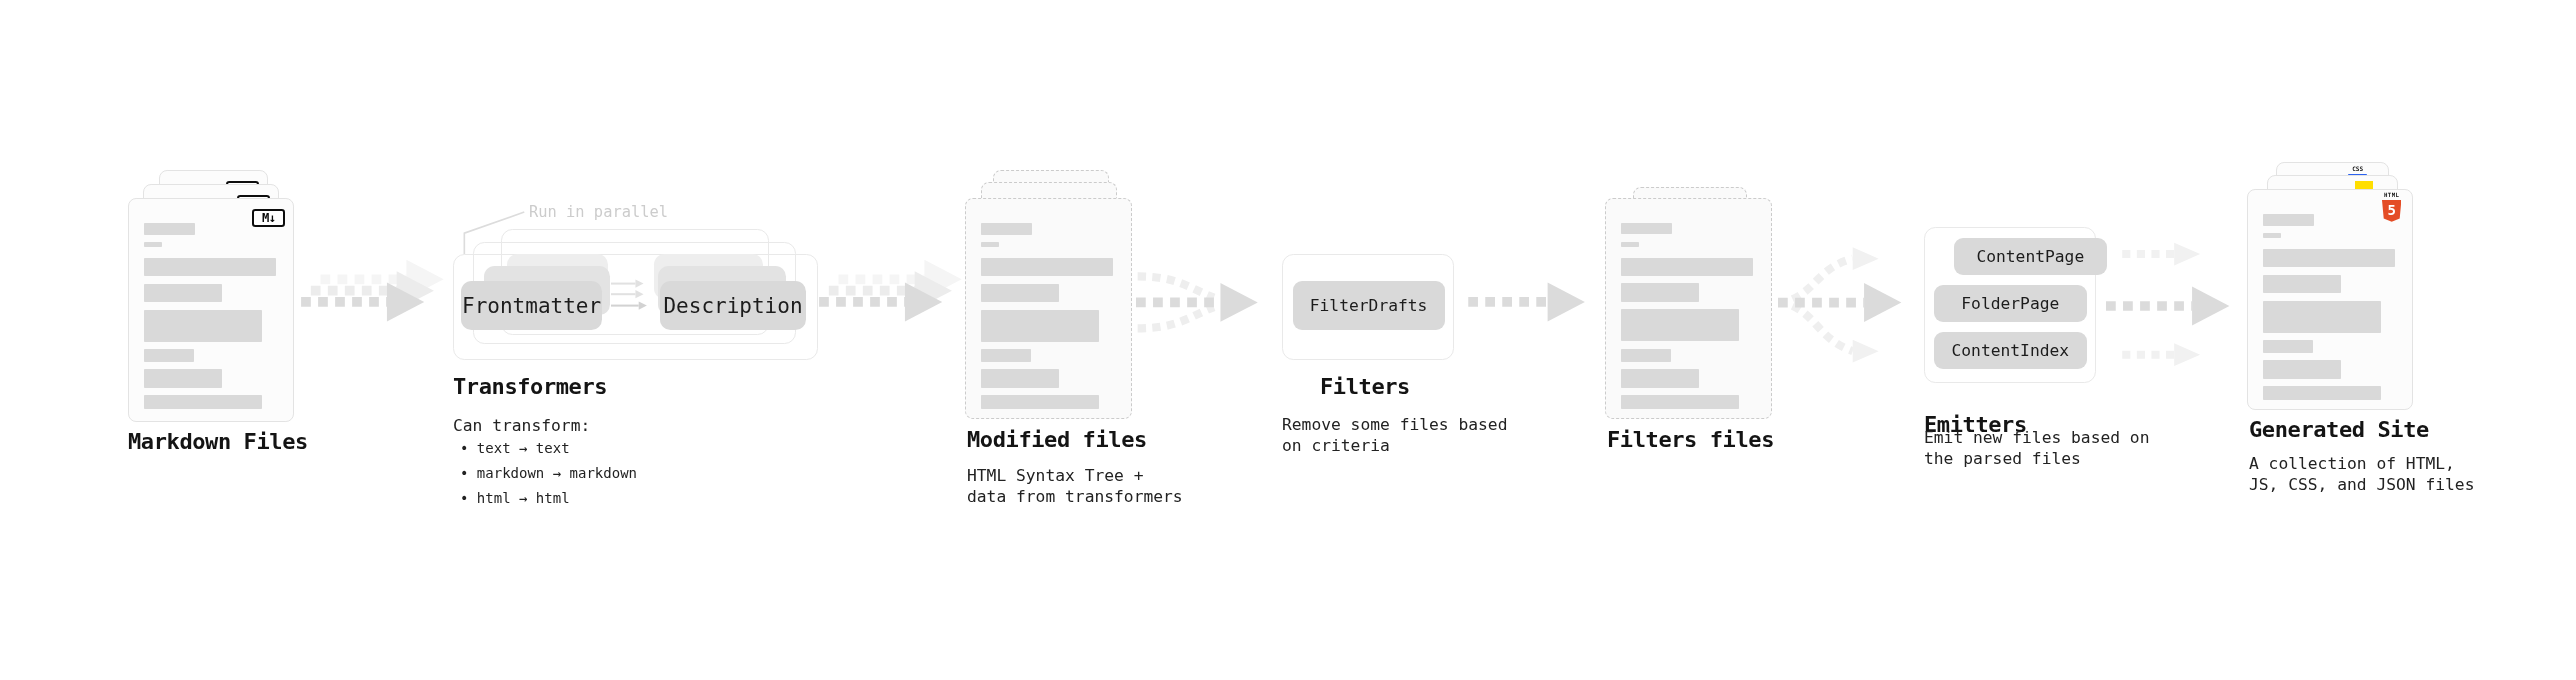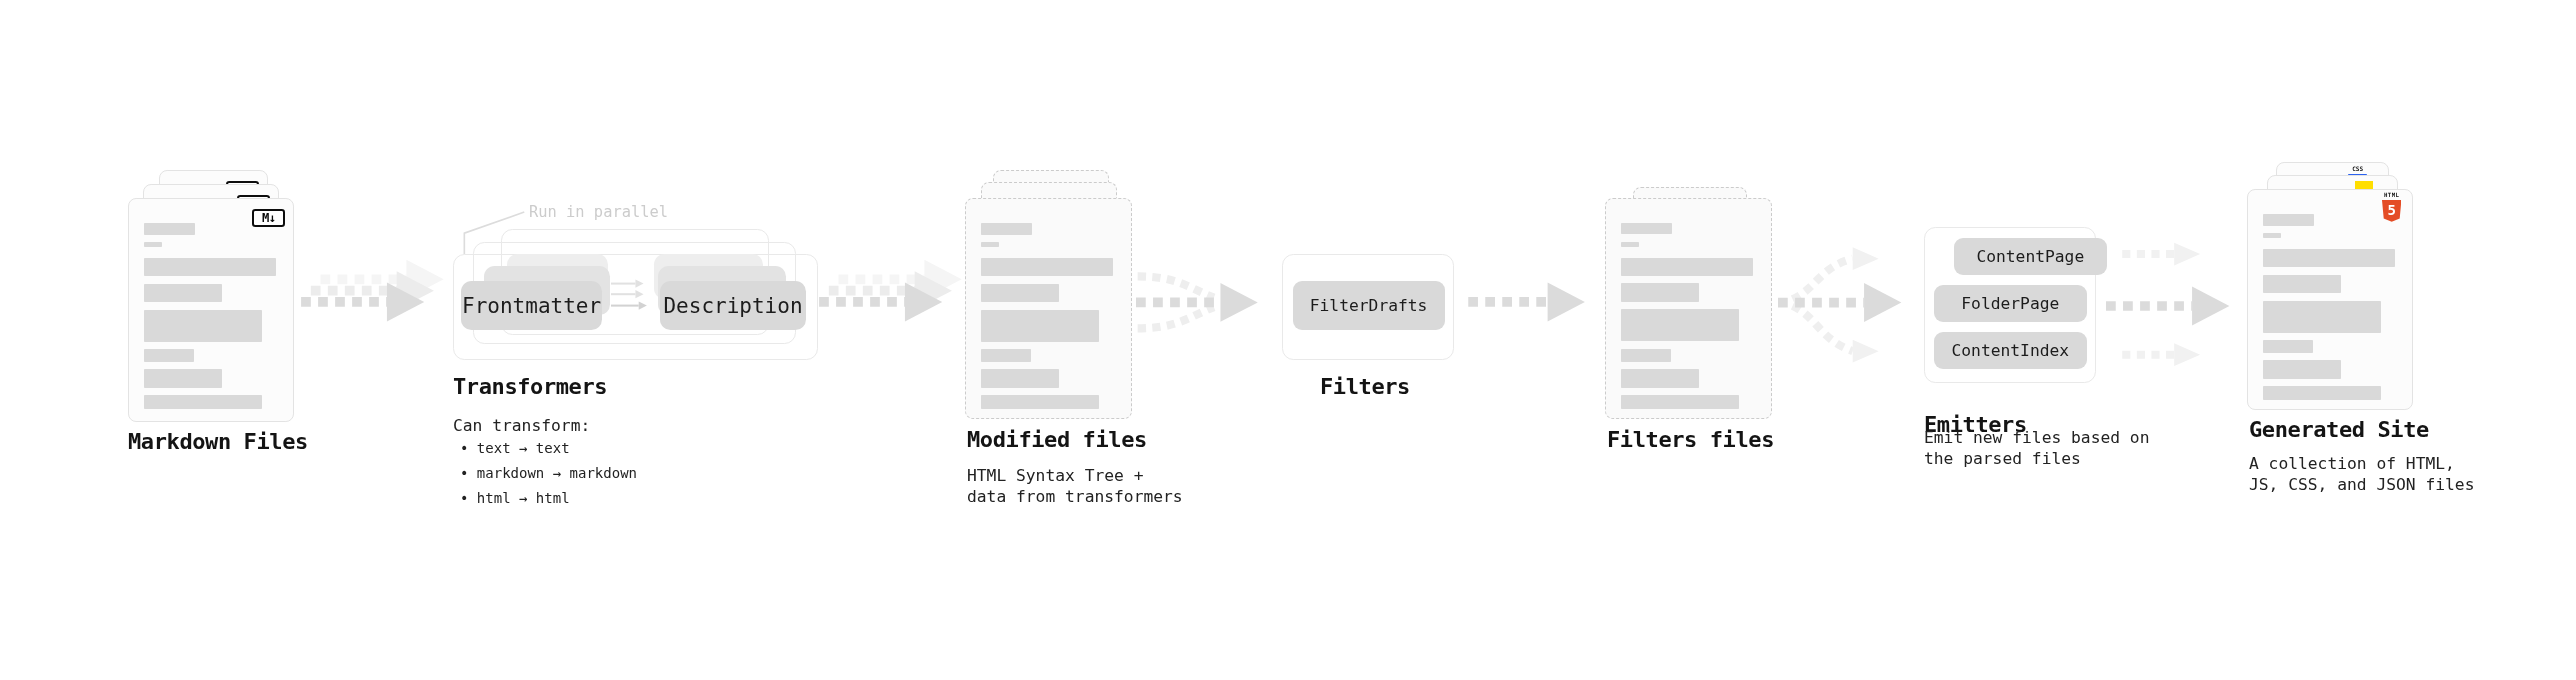--- a/index.html
+++ b/index.html
@@ -167,20 +167,22 @@
       <line x1="0" y1="58" x2="104" y2="58" stroke="#dbdbdb" stroke-width="12" stroke-dasharray="12 9"></line>
       <polygon points="104,34 104,82 150,58" fill="#dbdbdb"></polygon>
     </g>
   </svg>
 
   <div style="position:absolute;left:1282px;top:254px;width:172px;height:106px;">
     <div class="obox" style="left:0;top:0;right:0;bottom:0;"></div>
     <div class="chip small" style="left:10.6px;top:27px;width:152px;height:49px;">FilterDrafts</div>
   </div>
   <div class="stage-label" style="left:1320px;top:375px;">Filters</div>
+  <div class="stage-sub" style="left:1282px;top:414px;">Remove some files based
+on criteria</div>
 
   <svg style="left:1468px;top:255px;" width="122" height="81" viewBox="0 0 150 100">
     <g fill="none">
       <line x1="0" y1="58" x2="98" y2="58" stroke="#dbdbdb" stroke-width="12" stroke-dasharray="12 9"></line>
       <polygon points="98,34 98,82 144,58" fill="#dbdbdb"></polygon>
     </g>
   </svg>
 
   <div style="position:absolute;left:1605px;top:187px;width:167px;height:236px;">
     <div class="layer dashed z1" style="left:28px;right:25px;top:0;height:195px;"></div>

